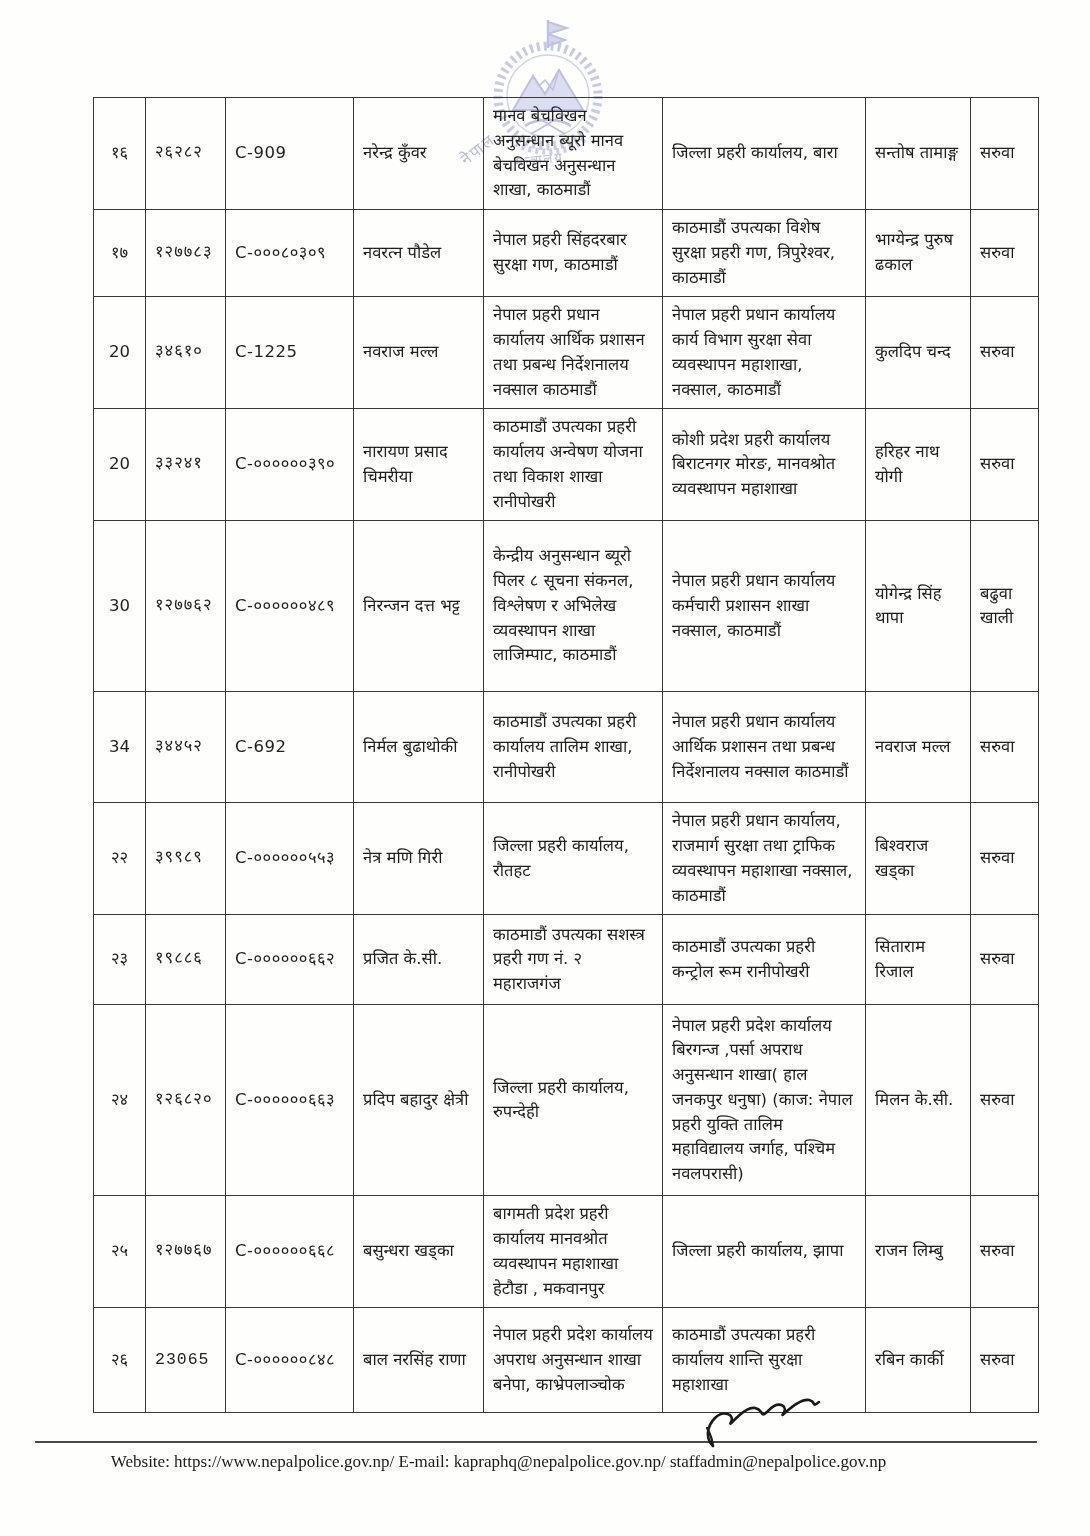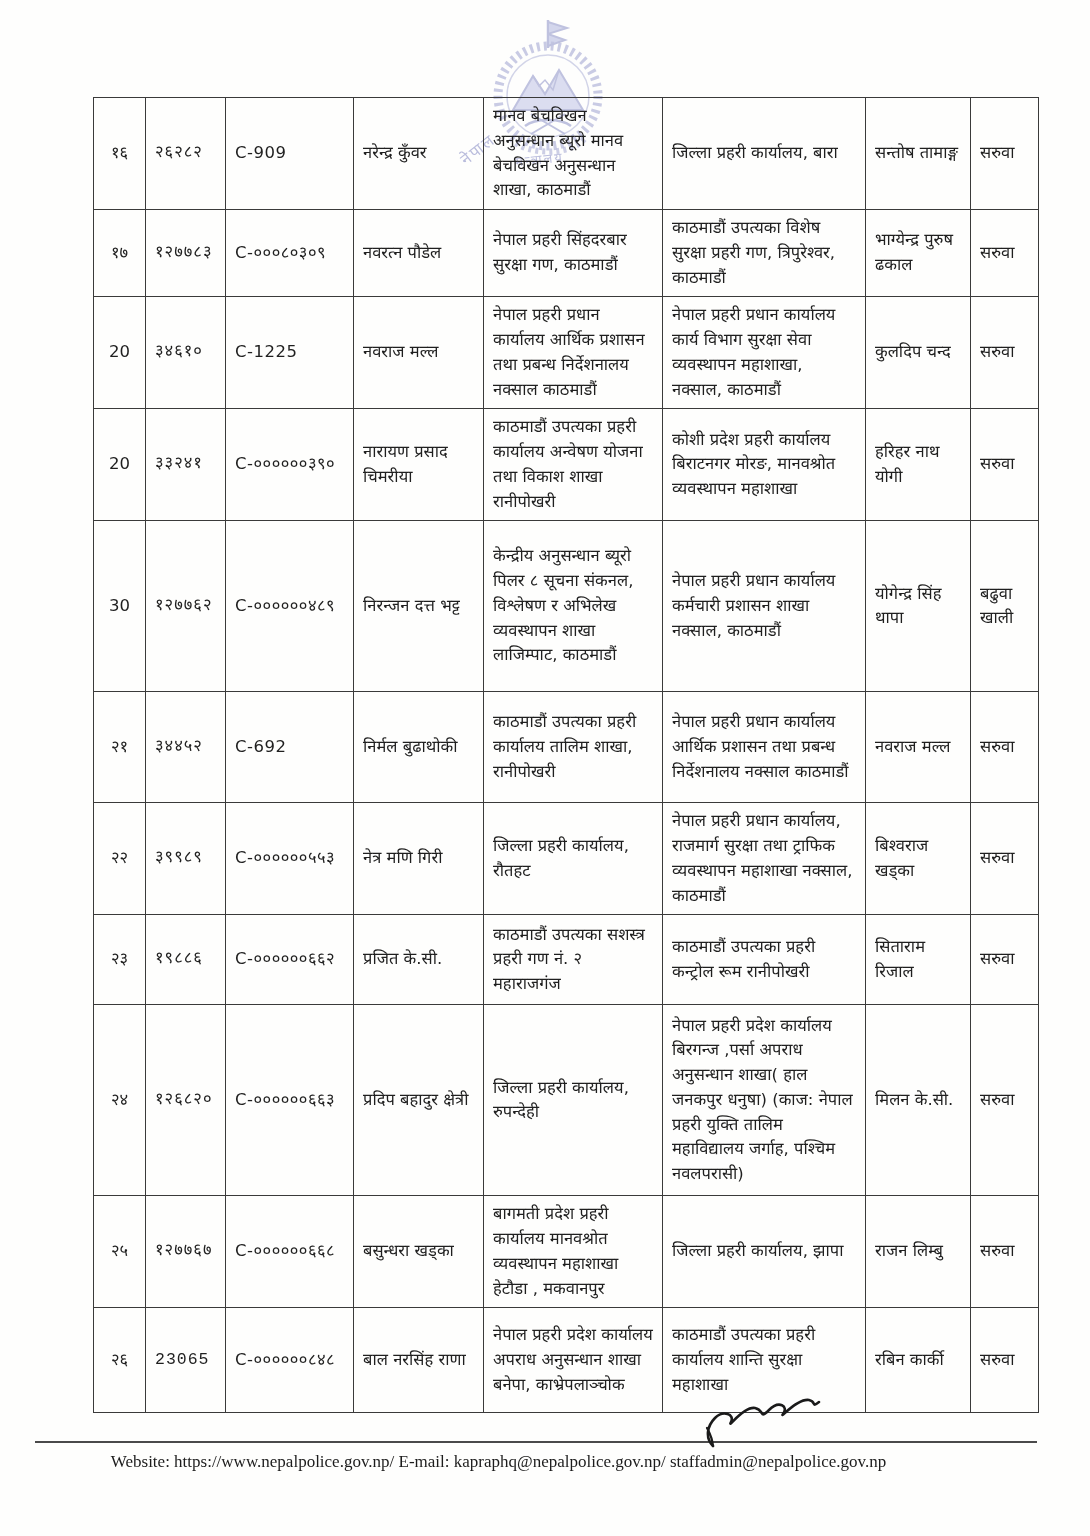--- a/index.html
+++ b/index.html
@@ -134,21 +134,21 @@
     <td class="c-sn">30</td>
     <td class="c-emp">१२७७६२</td>
     <td class="c-code">C-००००००४८९</td>
     <td class="c-name">निरन्जन दत्त भट्ट</td>
     <td class="c-from">केन्द्रीय अनुसन्धान ब्यूरो पिलर ८ सूचना संकनल, विश्लेषण र अभिलेख व्यवस्थापन शाखा लाजिम्पाट, काठमाडौं</td>
     <td class="c-to">नेपाल प्रहरी प्रधान कार्यालय कर्मचारी प्रशासन शाखा नक्साल, काठमाडौं</td>
     <td class="c-repl">योगेन्द्र सिंह थापा</td>
     <td class="c-remark">बढुवा खाली</td>
   </tr>
       <tr>
-    <td class="c-sn">२१</td>
+    <td class="c-sn">34</td>
     <td class="c-emp">३४४५२</td>
     <td class="c-code">C-692</td>
     <td class="c-name">निर्मल बुढाथोकी</td>
     <td class="c-from">काठमाडौं उपत्यका प्रहरी कार्यालय तालिम शाखा, रानीपोखरी</td>
     <td class="c-to">नेपाल प्रहरी प्रधान कार्यालय आर्थिक प्रशासन तथा प्रबन्ध निर्देशनालय नक्साल काठमाडौं</td>
     <td class="c-repl">नवराज मल्ल</td>
     <td class="c-remark">सरुवा</td>
   </tr>
       <tr>
     <td class="c-sn">२२</td>

